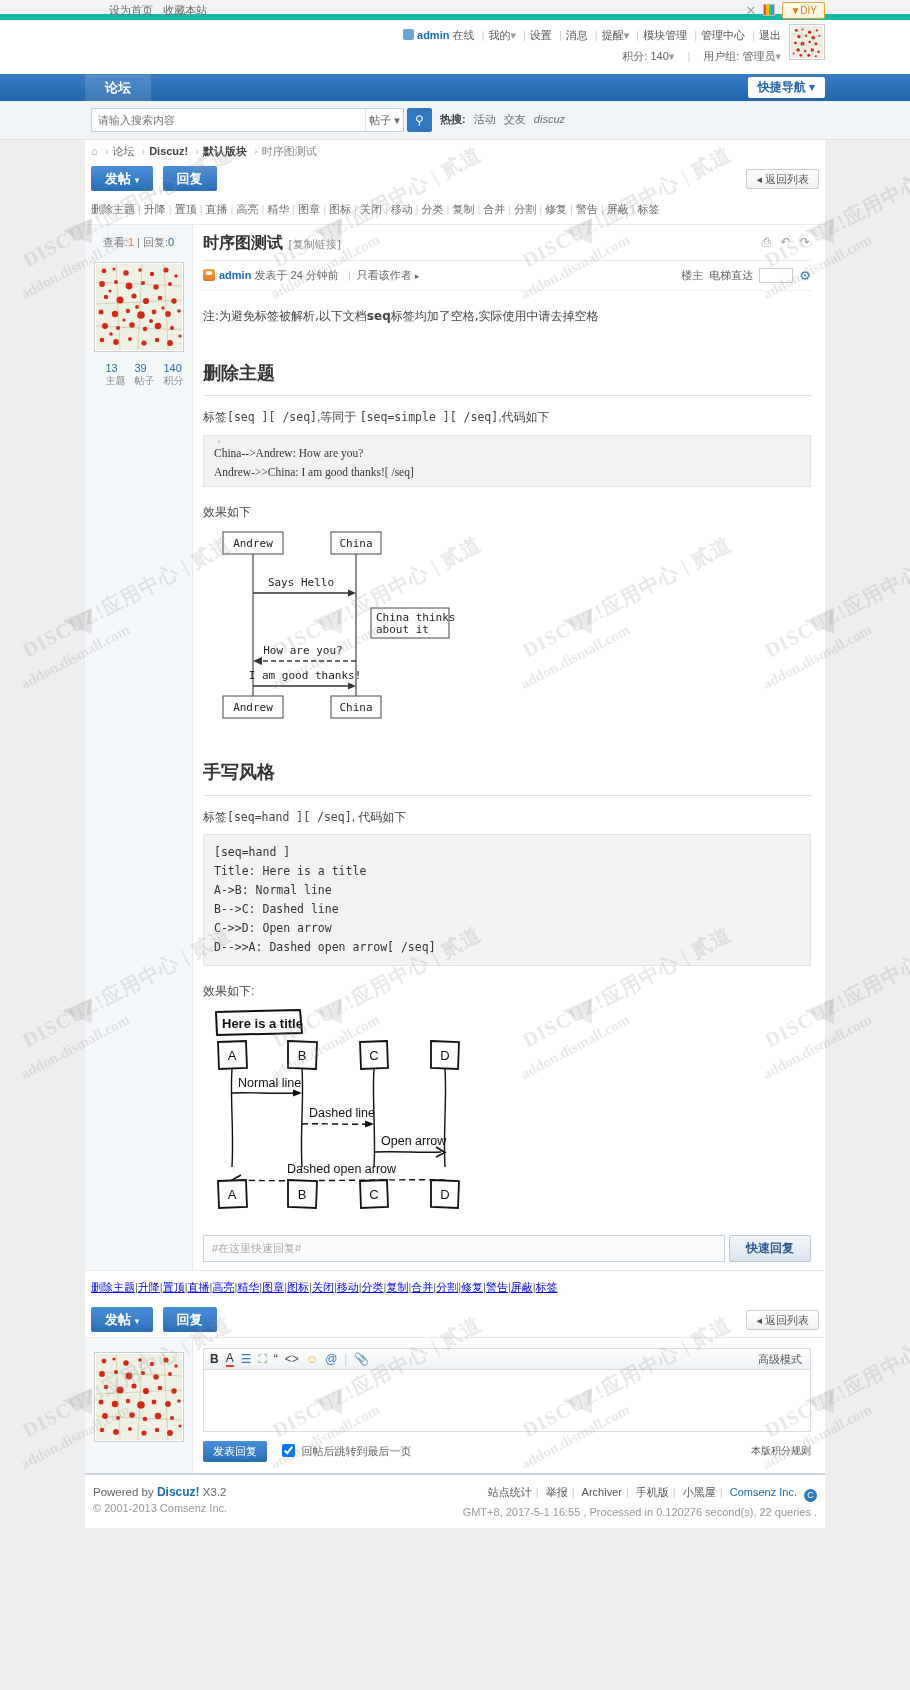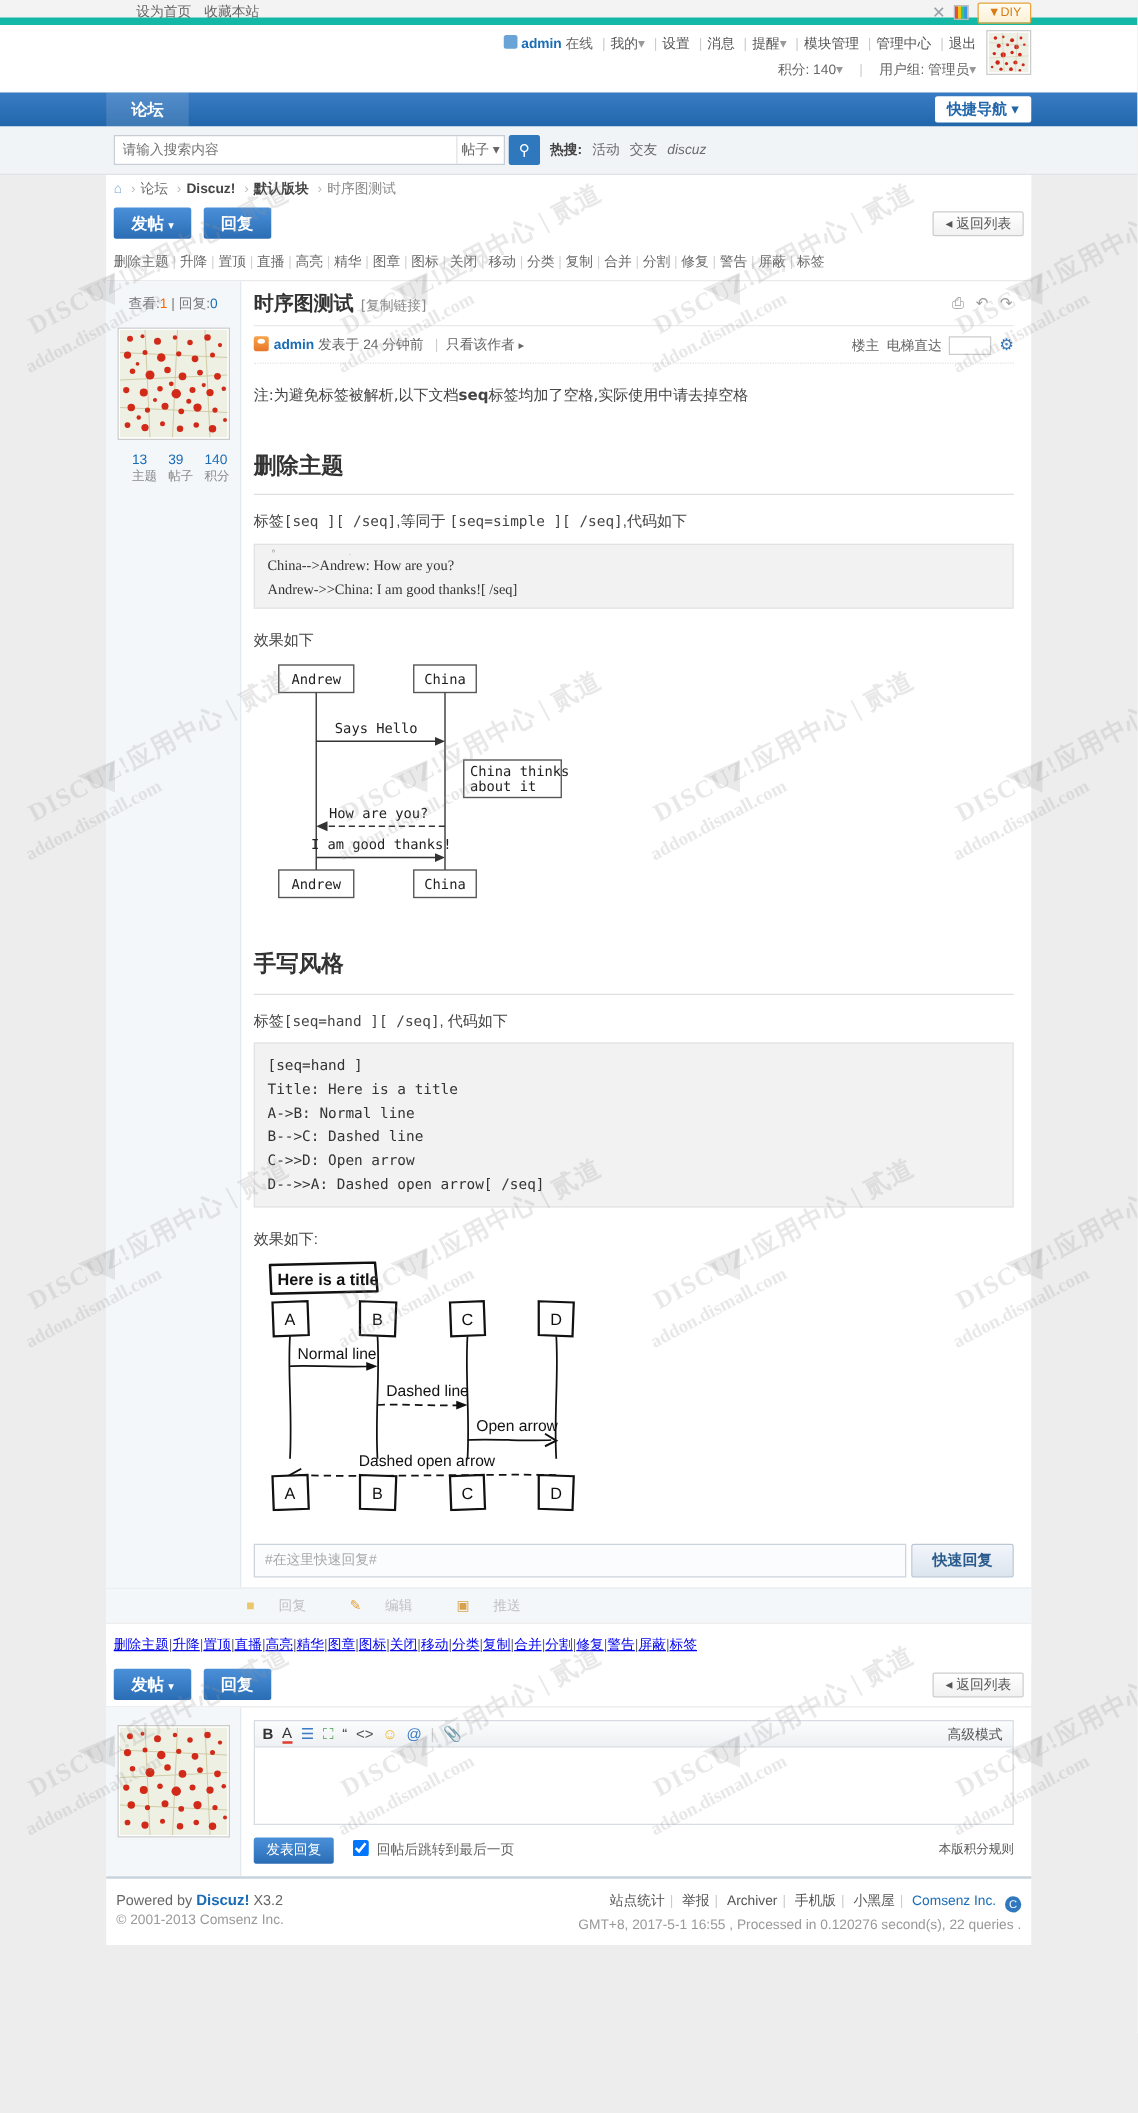--- a/index.html
+++ b/index.html
@@ -525,25 +525,20 @@
 
           <div class="qreply">
             <div class="qin">#在这里快速回复#</div>
             <div class="qbtn">快速回复</div>
           </div>
 
         </div>
       </div>
     </div>
 
-    <div class="footact">
-      <span><span style="color:#e9c76a;">■</span> <span>回复</span></span>
-      <span><span style="color:#e0a23c;">✎</span> <span>编辑</span></span>
-      <span><span style="color:#d8a24a;">▣</span> <span>推送</span></span>
-    </div>
 
     <div class="modbar2">
       <a href="#">删除主题</a><span class="sp">|</span><a href="#">升降</a><span class="sp">|</span><a href="#">置顶</a><span class="sp">|</span><a href="#">直播</a><span class="sp">|</span><a href="#">高亮</a><span class="sp">|</span><a href="#">精华</a><span class="sp">|</span><a href="#">图章</a><span class="sp">|</span><a href="#">图标</a><span class="sp">|</span><a href="#">关闭</a><span class="sp">|</span><a href="#">移动</a><span class="sp">|</span><a href="#">分类</a><span class="sp">|</span><a href="#">复制</a><span class="sp">|</span><a href="#">合并</a><span class="sp">|</span><a href="#">分割</a><span class="sp">|</span><a href="#">修复</a><span class="sp">|</span><a href="#">警告</a><span class="sp">|</span><a href="#">屏蔽</a><span class="sp">|</span><a href="#">标签</a>
     </div>
 
     <div class="actbar">
       <span class="btn-blue"><span>发帖</span> <span style="font-size:9px;">▾</span></span>
       <span class="btn-blue">回复</span>
       <span class="btn-back">◂ <span>返回列表</span></span>
     </div>

